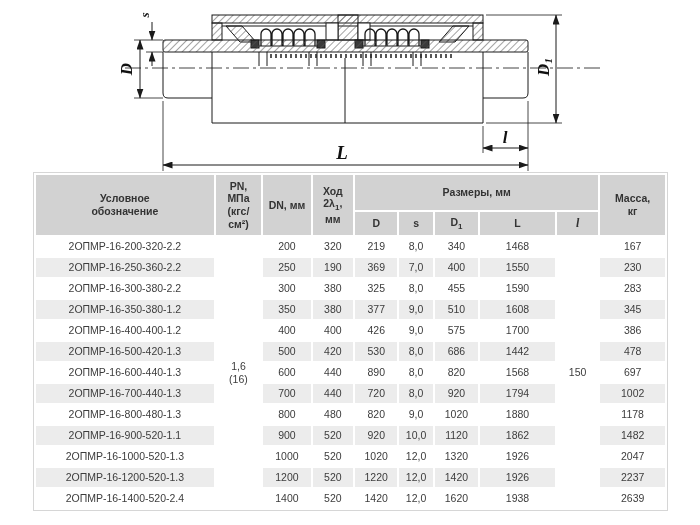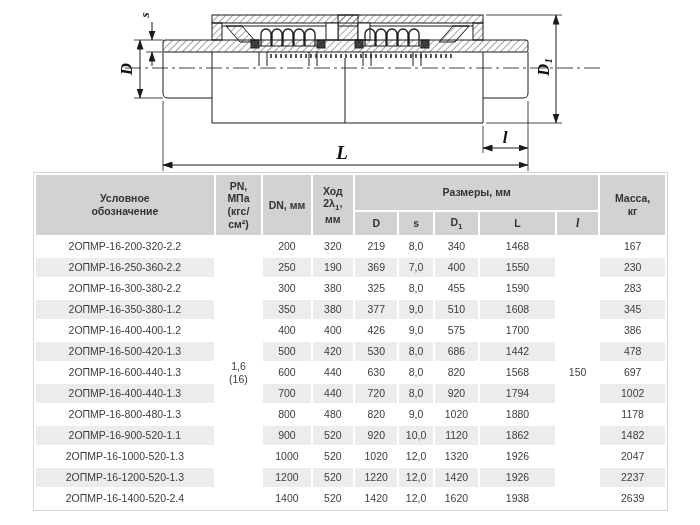--- a/index.html
+++ b/index.html
@@ -217,28 +217,28 @@
       <td>530</td>
       <td>8,0</td>
       <td>686</td>
       <td>1442</td>
       <td>478</td>
     </tr>
     <tr>
       <td class="des">2ОПМР-16-600-440-1.3</td>
       <td>600</td>
       <td>440</td>
-      <td>630</td>
+      <td>890</td>
       <td>8,0</td>
       <td>820</td>
       <td>1568</td>
       <td>697</td>
     </tr>
     <tr>
-      <td class="des">2ОПМР-16-400-440-1.3</td>
+      <td class="des">2ОПМР-16-700-440-1.3</td>
       <td>700</td>
       <td>440</td>
       <td>720</td>
       <td>8,0</td>
       <td>920</td>
       <td>1794</td>
       <td>1002</td>
     </tr>
     <tr>
       <td class="des">2ОПМР-16-800-480-1.3</td>

